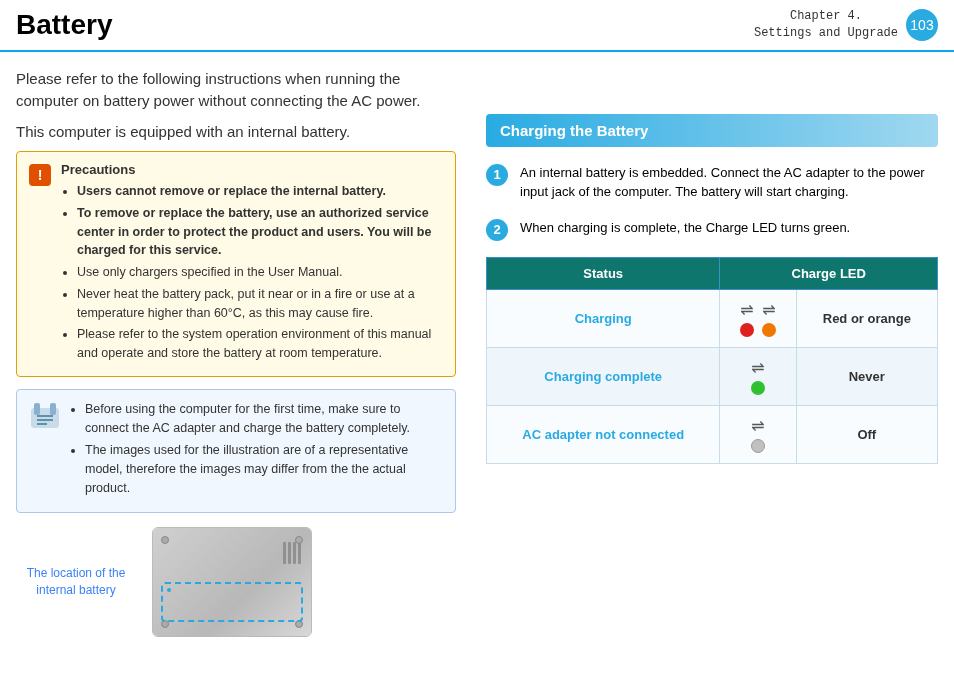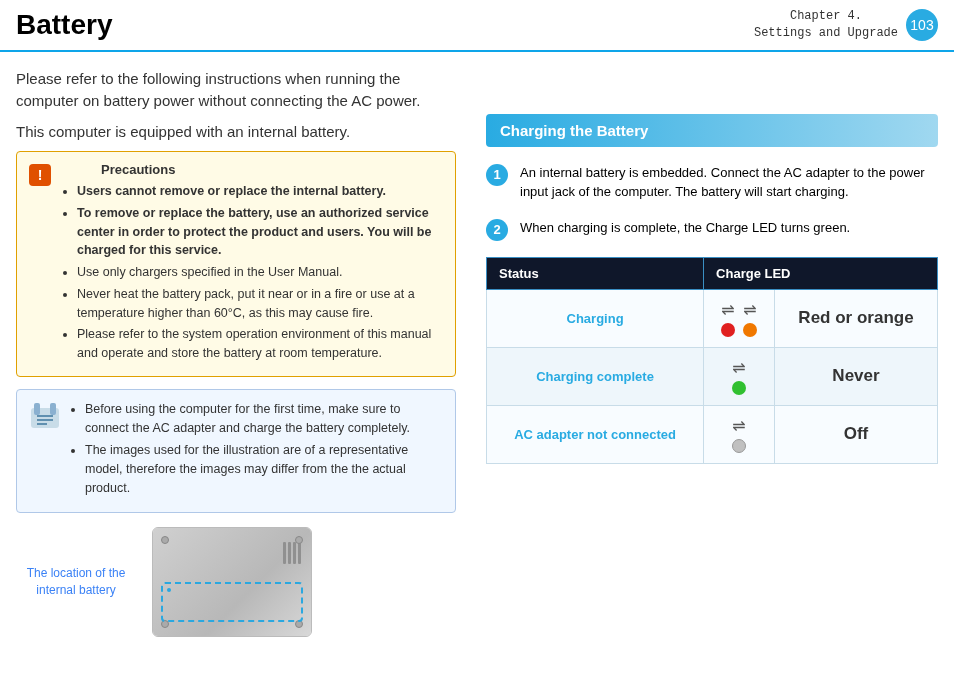--- a/index.html
+++ b/index.html
@@ -96,21 +96,20 @@
       justify-content: center;
       font-weight: bold;
       font-size: 14px;
       flex-shrink: 0;
       margin-top: 2px;
     }
     .warning-content .warning-title {
       font-weight: bold;
       font-size: 13px;
       margin-bottom: 5px;
-      margin-left: 40px;
     }
     .warning-content ul {
       padding-left: 16px;
     }
     .warning-content ul li {
       font-size: 12.5px;
       line-height: 1.5;
       margin-bottom: 3px;
     }
     .warning-content ul li strong {
@@ -218,26 +217,26 @@
       color: #000000;
     }
 
     
     .charge-table {
       width: 100%;
       border-collapse: collapse;
       margin-top: 8px;
     }
     .charge-table th {
-      background: #0f172a;
+      background: #0f766e;
       color: #fff;
       font-weight: bold;
       font-size: 13px;
       padding: 8px 12px;
-      text-align: left;
+      text-align: center;
       border: 1px solid #3a8fc4;
     }
     .charge-table td {
       border: 1px solid #c8dce8;
       padding: 10px 12px;
       text-align: center;
       vertical-align: middle;
     }
     .charge-table tr:nth-child(odd) td {
       background: #f8fcff;
@@ -270,21 +269,21 @@
       width: 14px;
       height: 14px;
       border-radius: 50%;
       display: inline-block;
     }
     .led-red { background: #e02020; }
     .led-orange { background: #f07800; }
     .led-green { background: #30c030; }
     .led-gray { background: #c0c0c0; border: 1px solid #999; }
     .led-value {
-      font-size: 17px;
+      font-size: 13px;
       font-weight: normal;
     }
   </style>
 </head>
 <body>
 
 <div class="page-header">
   <div class="page-title">Battery</div>
   <div class="chapter-info">
     <div class="chapter-text">

